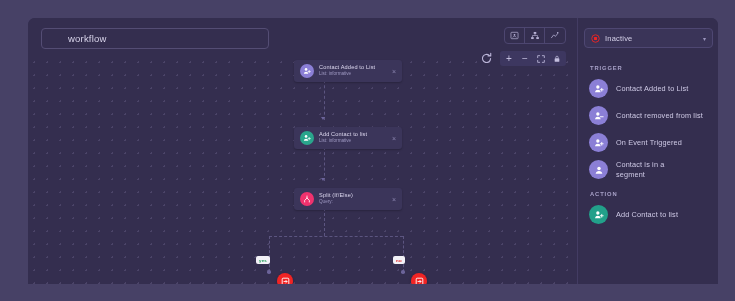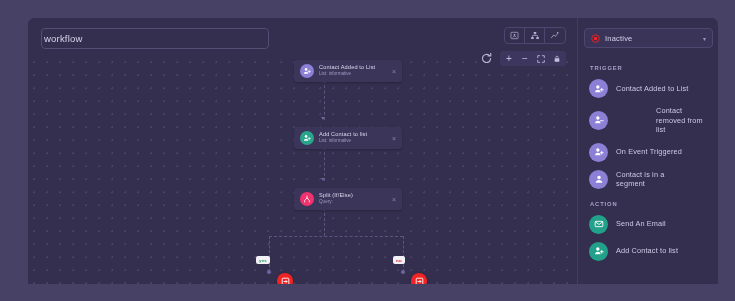--- a/index.html
+++ b/index.html
@@ -33,21 +33,21 @@
   }
   .name-bar {
     position: absolute;
     left: 13px; top: 10px;
     width: 228px; height: 21px;
     background: #342e4f;
     border: 1px solid #544d74;
     border-radius: 4px;
     color: #d8d4ea;
     font-size: 9.5px;
-    padding: 0 2px;
+    padding: 0 26px;
     line-height: 19px;
     letter-spacing: .2px;
   }
   
   .tool-row {
     position: absolute;
     right: 11px; top: 9px;
     display: flex; align-items: center;
     border: 1px solid #4d4670;
     border-radius: 4px;
@@ -351,21 +351,21 @@
       </div>
 
       <div class="side-item">
         <div class="side-ic" style="background:#8b7fd6">
           <svg width="10" height="10" viewBox="0 0 12 12">
               <circle cx="4.6" cy="3.6" r="2" fill="#fff"></circle>
               <path d="M1.2 10c.3-2 1.7-3 3.4-3s3.1 1 3.4 3z" fill="#fff"></path>
               <path d="M7.6 6.9h3.4" stroke="#fff" stroke-width="1.1" stroke-linecap="round"></path>
             </svg>
         </div>
-        <div class="side-label" style="width:92px;margin-left:40px;">Contact removed from list</div>
+        <div class="side-label" style="width:92px;">Contact removed from list</div>
       </div>
 
       <div class="side-item">
         <div class="side-ic" style="background:#8b7fd6">
           <svg width="10" height="10" viewBox="0 0 12 12">
               <circle cx="4.6" cy="3.6" r="2" fill="#fff"></circle>
               <path d="M1.2 10c.3-2 1.7-3 3.4-3s3.1 1 3.4 3z" fill="#fff"></path>
               <path d="M9.3 5.2v3.4M7.6 6.9h3.4" stroke="#fff" stroke-width="1.1" stroke-linecap="round"></path>
             </svg>
         </div>
@@ -377,29 +377,20 @@
           <svg width="10" height="10" viewBox="0 0 12 12">
               <circle cx="6" cy="4.2" r="2.1" fill="#fff"></circle>
               <path d="M2 10.4c.3-2.1 1.9-3.2 4-3.2s3.7 1.1 4 3.2z" fill="#fff"></path>
             </svg>
         </div>
         <div class="side-label" style="width:72px;">Contact is in a segment</div>
       </div>
 
       <div class="sec-head">ACTION</div>
 
-      <div class="side-item">
-        <div class="side-ic" style="background:#22a08a">
-          <svg width="10" height="10" viewBox="0 0 12 12">
-              <rect x="1.4" y="2.8" width="9.2" height="6.4" rx="1" fill="none" stroke="#fff" stroke-width="1.1"></rect>
-              <path d="M1.7 3.4L6 6.6l4.3-3.2" fill="none" stroke="#fff" stroke-width="1.1" stroke-linecap="round" stroke-linejoin="round"></path>
-            </svg>
-        </div>
-        <div class="side-label">Send An Email</div>
-      </div>
 
       <div class="side-item">
         <div class="side-ic" style="background:#22a08a">
           <svg width="10" height="10" viewBox="0 0 12 12">
               <circle cx="4.6" cy="3.6" r="2" fill="#fff"></circle>
               <path d="M1.2 10c.3-2 1.7-3 3.4-3s3.1 1 3.4 3z" fill="#fff"></path>
               <path d="M9.3 5.2v3.4M7.6 6.9h3.4" stroke="#fff" stroke-width="1.1" stroke-linecap="round"></path>
             </svg>
         </div>
         <div class="side-label">Add Contact to list</div>

